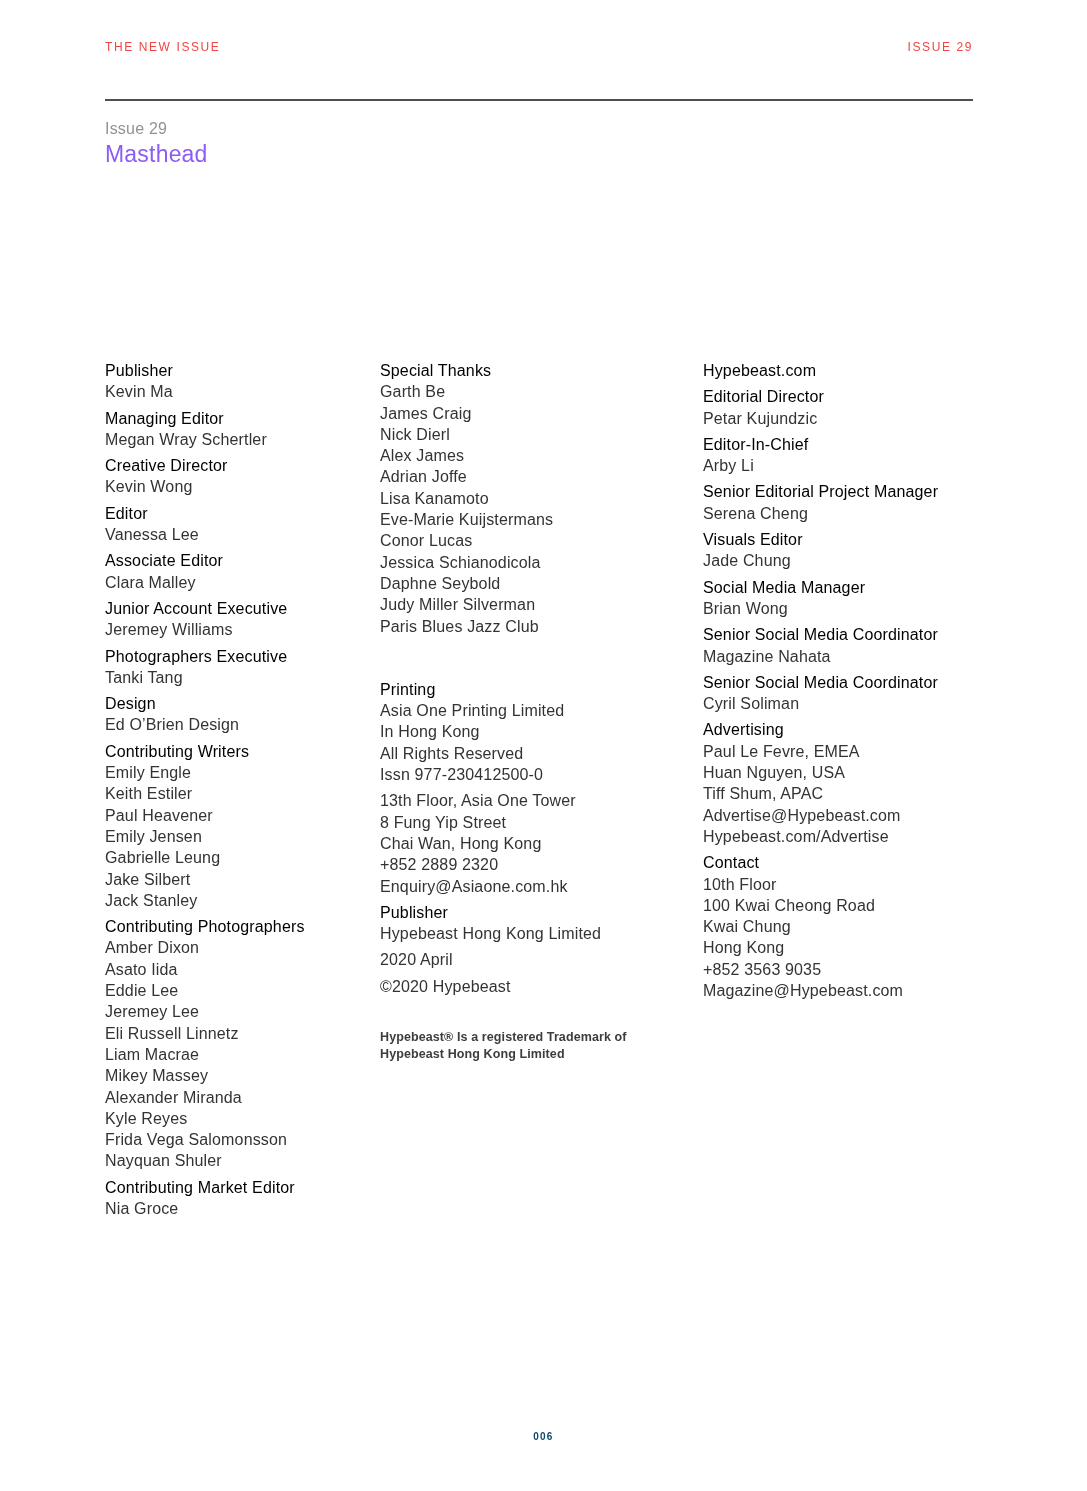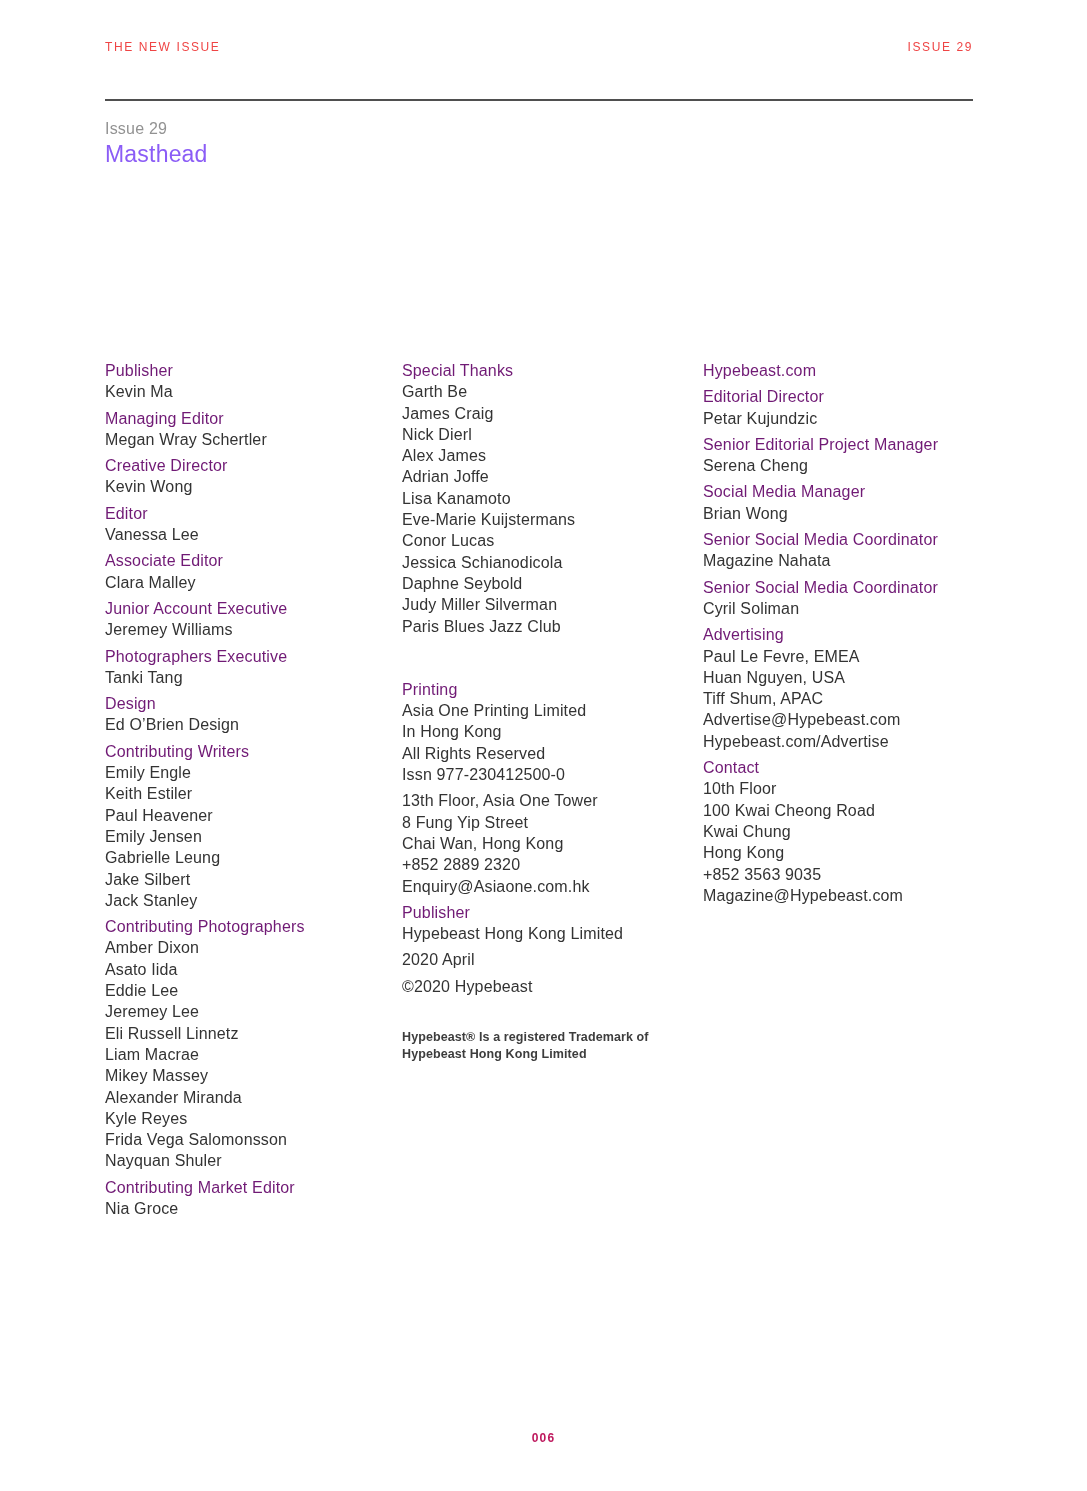--- a/index.html
+++ b/index.html
@@ -59,46 +59,46 @@
   
   .column {
     position: absolute;
     top: 360px;
     width: 292px;
     font-size: 16px;
     line-height: 21.3px;
     letter-spacing: 0.15px;
   }
   .column.col-0 { left: 105px; }
-  .column.col-1 { left: 402px; }
+  .column.col-1 { left: 380px; }
   .column.col-2 { left: 703px; }
   .group { margin-top: 5px; }
   .group:first-child { margin-top: 0; }
   .group.gap-2 { margin-top: 42px; }
-  .group-label { color: #701a75; }
+  .group-label { color: #000000; }
   .line { color: #333333; }
   .group.small { margin-top: 32px; }
   .group.small .line {
     font-size: 12.5px;
     line-height: 17px;
     font-weight: 600;
     color: #3d3d3d;
     letter-spacing: 0.1px;
   }
   
   .footer {
     position: absolute;
     top: 1431px;
     left: 0;
     width: 100%;
     text-align: center;
-    font-size: 12px;
+    font-size: 10px;
     font-weight: 700;
     letter-spacing: 1.2px;
-    color: #be185d;
+    color: #0c4a6e;
   }
 </style>
 </head>
 <body>
 
 <div class="page">
 
   <div class="running-header">
     <span>THE NEW ISSUE</span>
     <span>ISSUE 29</span>
@@ -220,22 +220,30 @@
     </div>
   <div class="column col-2">
       <div class="group">
         <div class="group-label">Hypebeast.com</div>
       </div>
       <div class="group">
         <div class="group-label">Editorial Director</div>
         <div class="line">Petar Kujundzic</div>
       </div>
       <div class="group">
+        <div class="group-label">Editor-In-Chief</div>
+        <div class="line">Arby Li</div>
+      </div>
+      <div class="group">
         <div class="group-label">Senior Editorial Project Manager</div>
         <div class="line">Serena Cheng</div>
+      </div>
+      <div class="group">
+        <div class="group-label">Visuals Editor</div>
+        <div class="line">Jade Chung</div>
       </div>
       <div class="group">
         <div class="group-label">Social Media Manager</div>
         <div class="line">Brian Wong</div>
       </div>
       <div class="group">
         <div class="group-label">Senior Social Media Coordinator</div>
         <div class="line">Magazine Nahata</div>
       </div>
       <div class="group">

